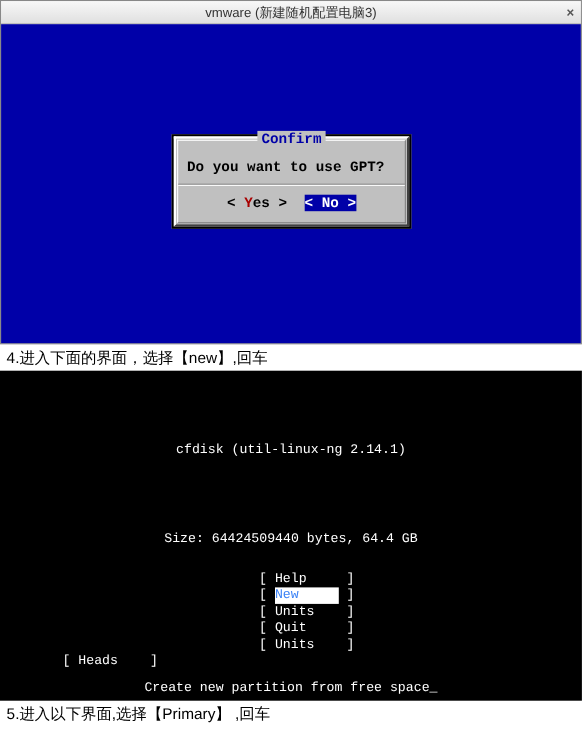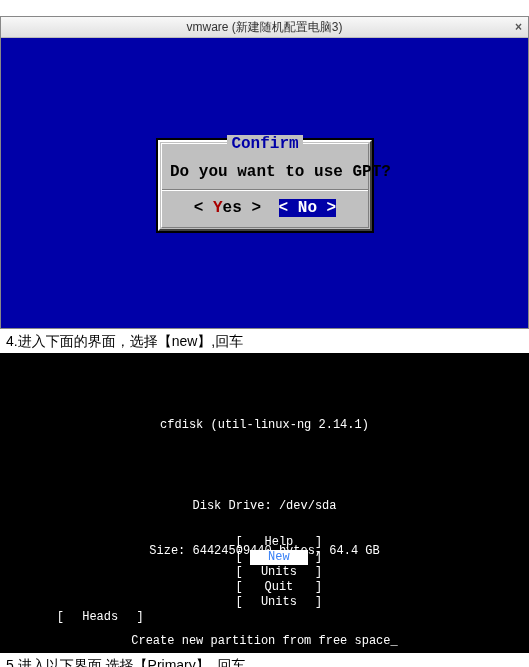--- a/index.html
+++ b/index.html
@@ -6,21 +6,20 @@
   margin: 0;
   padding: 0;
   background: #fff;
   font-family: sans-serif;
   font-size: 13px;
   width: 529px;
 }
 .win {
   border: 1px solid #888;
   background: #ddd;
-  margin-top: 16px;
 }
 .titlebar {
   background: linear-gradient(to bottom, #f8f8f8, #e0e0e0);
   height: 20px;
   line-height: 20px;
   text-align: center;
   font-size: 12px;
   color: #333;
   position: relative;
   border-bottom: 1px solid #bbb;
@@ -39,21 +38,21 @@
   position: relative;
 }
 .dlg {
   position: absolute;
   left: 155px;
   top: 100px;
   width: 218px;
   background: #c0c0c0;
   font-family: "Courier New", monospace;
   font-weight: bold;
-  font-size: 16px;
+  font-size: 13px;
 }
 .dlg-outer {
   border: 2px solid #000;
   padding: 0;
 }
 .dlg-inner {
   border-top: 2px solid #fff;
   border-left: 2px solid #fff;
   border-right: 2px solid #404040;
   border-bottom: 2px solid #404040;
@@ -139,21 +138,21 @@
   letter-spacing: 0;
 }
 .tbtn {
   display: inline-block;
   color: #fff;
   cursor: pointer;
 }
 .tbtn .label {
   display: inline-block;
   width: 58px;
-  text-align: center;
+  text-align: left;
 }
 .tbtn.sel .label {
   background: #fff;
   color: #3b82f6;
 }
 .btnbar2 {
   position: absolute;
   bottom: 13px;
   left: 0;
   right: 0;
@@ -194,21 +193,20 @@
     </div>
   </div>
 </div>
 
 <div class="doc-text">4.进入下面的界面，选择【new】,回车</div>
 
 <div class="term">
   <div class="term-header">
     <div class="center">cfdisk (util-linux-ng 2.14.1)</div>
     <div style="height:6px"></div>
-    <div class="center">Disk Drive: /dev/sda</div>
     <div class="center">Size: 64424509440 bytes, 64.4 GB</div>
   </div>
 
   
   
 
   
 
   <div class="btnbar">
     <span class="tbtn">[ <span class="label">Help</span> ]</span>

